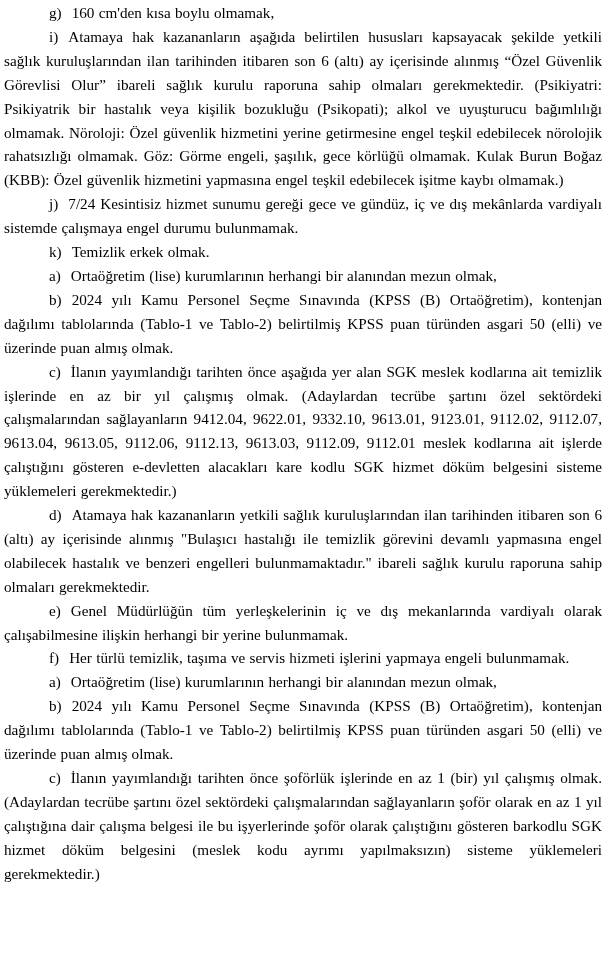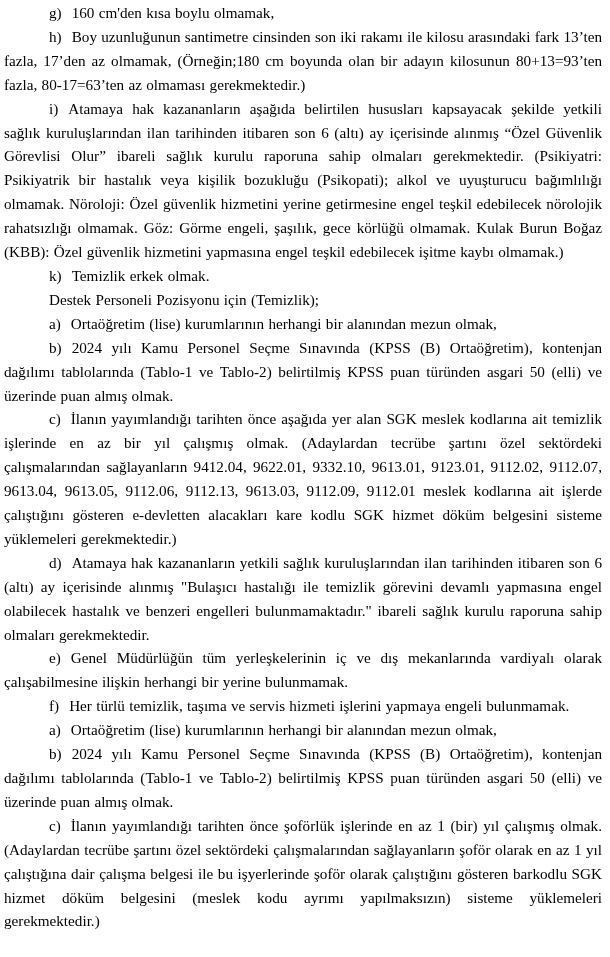--- a/index.html
+++ b/index.html
@@ -37,28 +37,27 @@
     margin-right: 0;
   }
 </style>
 </head>
 <body>
 
 <div class="doc-page">
 
   <p class="para"><span class="plabel">g)</span><span class="ptext">160 cm'den kısa boylu olmamak,</span></p>
 
-  <p class="para"><span class="plabel">h)</span><span class="ptext">Boy uzunluğunun santimetre cinsinden son iki rakamı ile kilosu arasındaki fark 13’ten fazla, 17’den az olmamak, (Örneğin;180 cm boyunda olan bir adayın kilosunun 80+13=93’ten fazla, 80-17=63’ten az olmaması gerekmektedir.)</span></p>
 
   <p class="para"><span class="plabel">i)</span><span class="ptext">Atamaya hak kazananların aşağıda belirtilen hususları kapsayacak şekilde yetkili sağlık kuruluşlarından ilan tarihinden itibaren son 6 (altı) ay içerisinde alınmış “Özel Güvenlik Görevlisi Olur” ibareli sağlık kurulu raporuna sahip olmaları gerekmektedir. (Psikiyatri: Psikiyatrik bir hastalık veya kişilik bozukluğu (Psikopati); alkol ve uyuşturucu bağımlılığı olmamak. Nöroloji: Özel güvenlik hizmetini yerine getirmesine engel teşkil edebilecek nörolojik rahatsızlığı olmamak. Göz: Görme engeli, şaşılık, gece körlüğü olmamak. Kulak Burun Boğaz (KBB): Özel güvenlik hizmetini yapmasına engel teşkil edebilecek işitme kaybı olmamak.)</span></p>
 
+  <p class="para"><span class="plabel">j)</span><span class="ptext">7/24 Kesintisiz hizmet sunumu gereği gece ve gündüz, iç ve dış mekânlarda vardiyalı sistemde çalışmaya engel durumu bulunmamak.</span></p>
 
   <p class="para"><span class="plabel">k)</span><span class="ptext">Temizlik erkek olmak.</span></p>
 
-  <p class="para"><span class="plabel"></span><span class="ptext">Destek Personeli Pozisyonu için (Temizlik);</span></p>
 
   <p class="para"><span class="plabel">a)</span><span class="ptext">Ortaöğretim (lise) kurumlarının herhangi bir alanından mezun olmak,</span></p>
 
   <p class="para"><span class="plabel">b)</span><span class="ptext">2024 yılı Kamu Personel Seçme Sınavında (KPSS (B) Ortaöğretim), kontenjan dağılımı tablolarında (Tablo-1 ve Tablo-2) belirtilmiş KPSS puan türünden asgari 50 (elli) ve üzerinde puan almış olmak.</span></p>
 
   <p class="para"><span class="plabel">c)</span><span class="ptext">İlanın yayımlandığı tarihten önce aşağıda yer alan SGK meslek kodlarına ait temizlik işlerinde en az bir yıl çalışmış olmak.  (Adaylardan tecrübe şartını özel sektördeki çalışmalarından sağlayanların 9412.04, 9622.01, 9332.10, 9613.01, 9123.01, 9112.02, 9112.07, 9613.04, 9613.05, 9112.06, 9112.13, 9613.03, 9112.09, 9112.01 meslek kodlarına ait işlerde çalıştığını gösteren e-devletten alacakları kare kodlu SGK hizmet döküm belgesini sisteme yüklemeleri gerekmektedir.)</span></p>
 
   <p class="para"><span class="plabel">d)</span><span class="ptext">Atamaya hak kazananların yetkili sağlık kuruluşlarından ilan tarihinden itibaren son 6 (altı) ay içerisinde alınmış "Bulaşıcı hastalığı ile temizlik görevini devamlı yapmasına engel olabilecek hastalık ve benzeri engelleri bulunmamaktadır." ibareli sağlık kurulu raporuna sahip olmaları gerekmektedir.</span></p>
 
   <p class="para"><span class="plabel">e)</span><span class="ptext">Genel Müdürlüğün tüm yerleşkelerinin iç ve dış mekanlarında vardiyalı olarak çalışabilmesine ilişkin herhangi bir yerine bulunmamak.</span></p>

